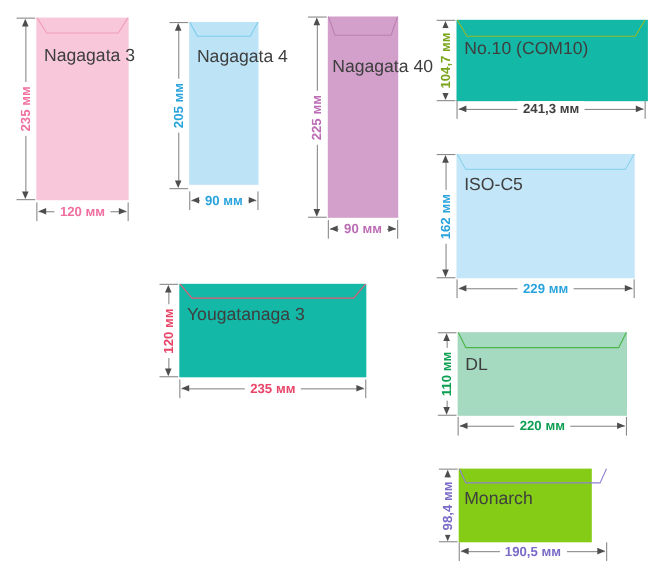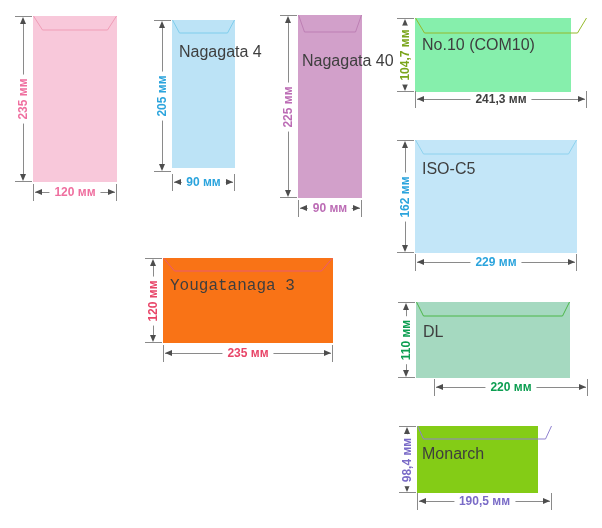--- a/index.html
+++ b/index.html
@@ -46,20 +46,21 @@
 </head>
 <body>
 
 <div id="stage">
 
   <div>
     <div class="env-body" style="left: 33px; top: 16px; width: 84px; height: 166px; background-color: rgb(248, 200, 218);">
       <svg class="flap" width="84" height="16" viewBox="0 0 84 16">
         <polyline points="0.5,0 9.5,14 74.5,14 83.5,0" fill="none" stroke-width="1" stroke="#ef9db6"></polyline>
       </svg>
+      <div class="env-name" style="top:26px;">Nagagata 3</div>
     </div>
     <div class="vdim" style="left:15px;top:16px;height:166px;">
       <span class="tick tick-t"></span>
       <span class="tick tick-b"></span>
       <span class="vline"></span>
       <span class="arr arr-up"></span>
       <span class="arr arr-down"></span>
       <span class="vlabel" style="color: rgb(239, 111, 159);">235 мм</span>
     </div>
     <div class="hdim" style="left:33px;top:184px;width:84px;">
@@ -116,21 +117,21 @@
       <span class="etick etick-l"></span>
       <span class="etick etick-r"></span>
       <span class="hline"></span>
       <span class="arr arr-left"></span>
       <span class="arr arr-right"></span>
       <span class="hlabel" style="color: rgb(188, 108, 181);">90 мм</span>
     </div>
   </div>
 
   <div>
-    <div class="env-body" style="left: 415px; top: 18px; width: 156px; height: 74px; background-color: #86efac; text-align: center;">
+    <div class="env-body" style="left: 415px; top: 18px; width: 174px; height: 74px; background-color: #14b8a6; text-align: center;">
       <svg class="flap" width="172" height="17" viewBox="0 0 172 17">
         <polyline points="0.5,0 9.5,15 162.5,15 171.5,0" fill="none" stroke-width="1" stroke="#94ba2a"></polyline>
       </svg>
       <div class="env-name" style="top:18px;">No.10 (COM10)</div>
     </div>
     <div class="vdim" style="left:397px;top:18px;height:74px;">
       <span class="tick tick-t"></span>
       <span class="tick tick-b"></span>
       <span class="vline"></span>
       <span class="arr arr-up"></span>
@@ -180,21 +181,21 @@
       <div class="env-name" style="top:21px;">DL</div>
     </div>
     <div class="vdim" style="left:398px;top:302px;height:76px;">
       <span class="tick tick-t"></span>
       <span class="tick tick-b"></span>
       <span class="vline"></span>
       <span class="arr arr-up"></span>
       <span class="arr arr-down"></span>
       <span class="vlabel" style="color: rgb(12, 158, 81);">110 мм</span>
     </div>
-    <div class="hdim" style="left:416px;top:379px;width:154px;margin-left:18px;">
+    <div class="hdim" style="left:416px;top:379px;width:154px;">
       <span class="etick etick-l"></span>
       <span class="etick etick-r"></span>
       <span class="hline"></span>
       <span class="arr arr-left"></span>
       <span class="arr arr-right"></span>
       <span class="hlabel" style="color: rgb(12, 158, 81);">220 мм</span>
     </div>
   </div>
 
   <div>
@@ -216,21 +217,21 @@
       <span class="etick etick-l"></span>
       <span class="etick etick-r"></span>
       <span class="hline"></span>
       <span class="arr arr-left"></span>
       <span class="arr arr-right"></span>
       <span class="hlabel" style="color: rgb(122, 107, 199);">190,5 мм</span>
     </div>
   </div>
 
   <div>
-    <div class="env-body" style="left: 163px; top: 258px; width: 170px; height: 85px; background-color: #f97316; font-family: Liberation Mono, monospace;">
+    <div class="env-body" style="left: 163px; top: 258px; width: 170px; height: 85px; background-color: #14b8a6;">
       <svg class="flap" width="170" height="15" viewBox="0 0 170 15">
         <polyline points="0.5,0 11.5,13 158.5,13 169.5,0" fill="none" stroke-width="1" stroke="#e85a74"></polyline>
       </svg>
       <div class="env-name" style="top:20px;">Yougatanaga 3</div>
     </div>
     <div class="vdim" style="left:145px;top:258px;height:85px;">
       <span class="tick tick-t"></span>
       <span class="tick tick-b"></span>
       <span class="vline"></span>
       <span class="arr arr-up"></span>

